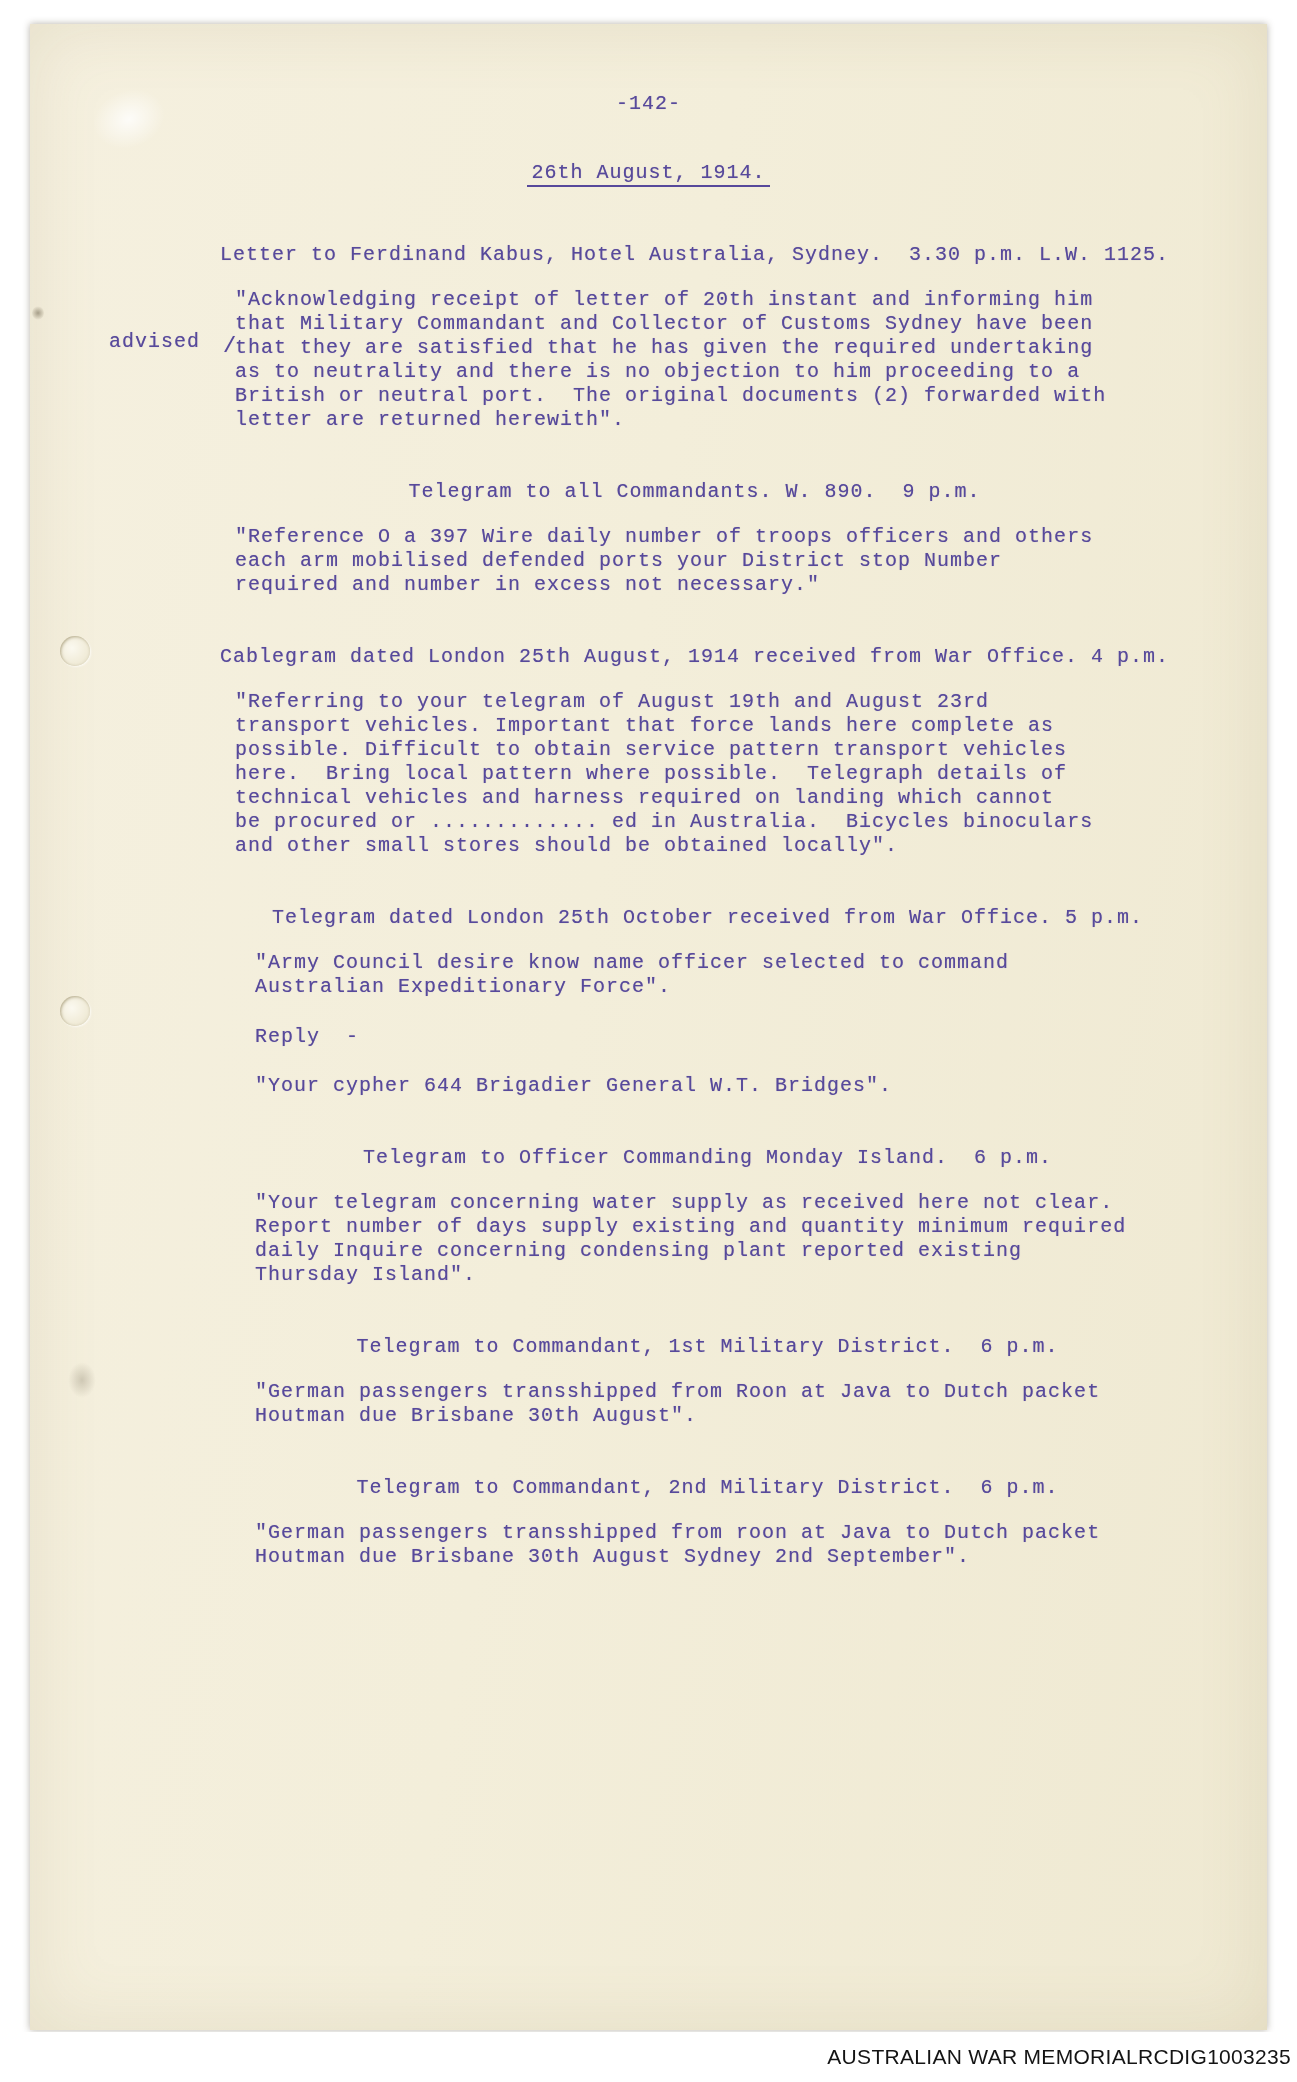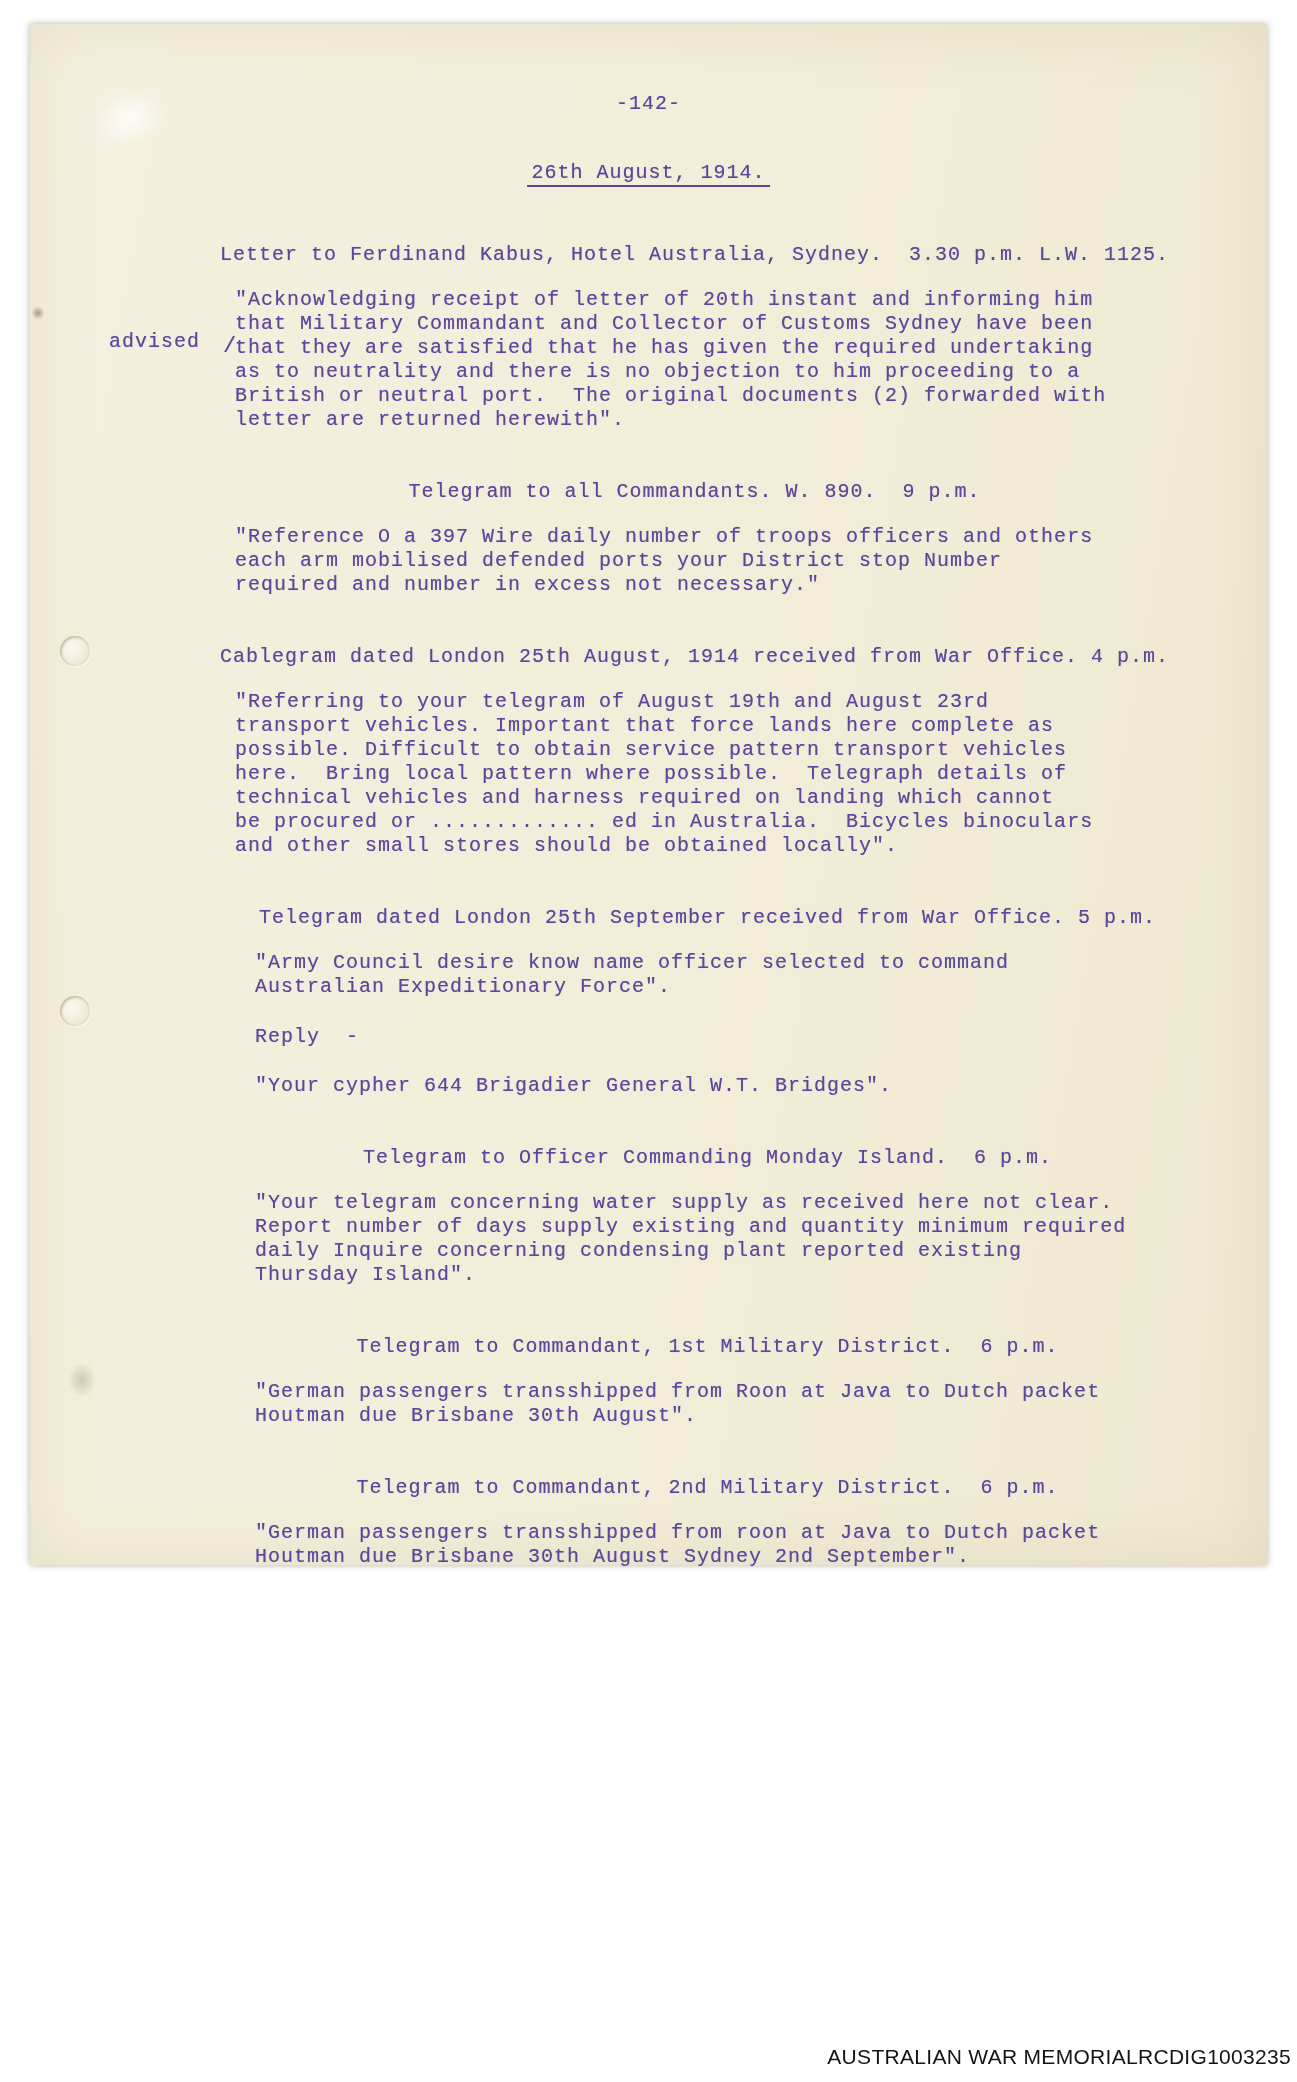--- a/index.html
+++ b/index.html
@@ -15,21 +15,21 @@
     position: relative;
     background: #ffffff;
     font-family: "Liberation Mono", "DejaVu Sans Mono", monospace;
     overflow: hidden;
   }
   .paper {
     position: absolute;
     left: 30px;
     top: 24px;
     width: 1237px;
-    height: 1541px;
+    height: 2006px;
     background: linear-gradient(100deg, #f5f0df 0%, #f3eeda 45%, #efe9d2 100%);
     box-shadow: 0 0 7px rgba(60,50,30,.38), inset 0 0 70px rgba(150,130,80,.14);
     color: var(--ink);
   }
   .ink {
     white-space: pre-wrap;
     text-shadow: 0 0 .7px rgba(87,73,155,.55);
   }
   .page-number {
     text-align: center;
@@ -141,21 +141,21 @@
 transport vehicles. Important that force lands here complete as
 possible. Difficult to obtain service pattern transport vehicles
 here.  Bring local pattern where possible.  Telegraph details of
 technical vehicles and harness required on landing which cannot
 be procured or ............. ed in Australia.  Bicycles binoculars
 and other small stores should be obtained locally".</div>
     </div>
   </section>
 
   <section class="entry">
-    <div class="heading ink indent">Telegram dated London 25th September received from War Office. 5 p.m.</div>
+    <div class="heading ink indent">Telegram dated London 25th October received from War Office. 5 p.m.</div>
     <div class="body-wrap indent">
       <div class="body ink">"Army Council desire know name officer selected to command
 Australian Expeditionary Force".</div>
       <div class="reply-label ink">Reply  -</div>
       <div class="reply-body ink">"Your cypher 644 Brigadier General W.T. Bridges".</div>
     </div>
   </section>
 
   <section class="entry">
     <div class="heading ink indent">Telegram to Officer Commanding Monday Island.  6 p.m.</div>

